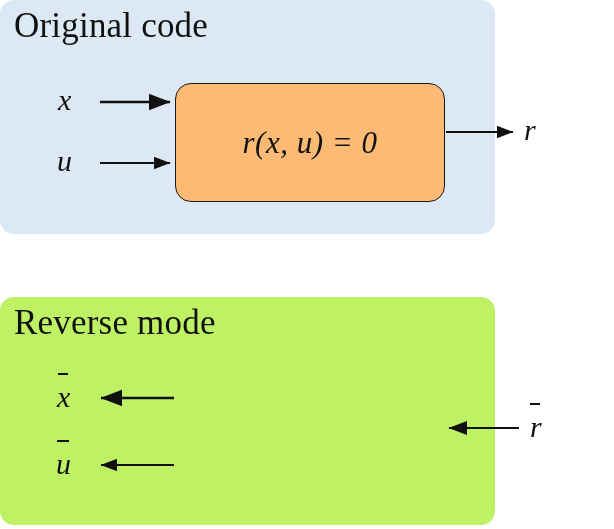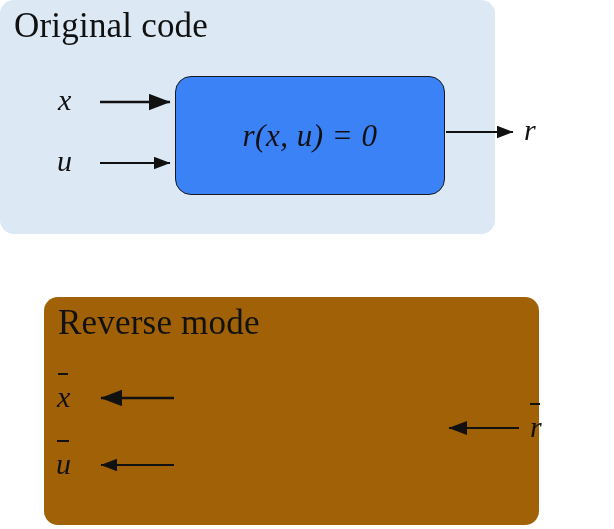--- a/index.html
+++ b/index.html
@@ -25,22 +25,21 @@
 
   #panel-original {
     top: 0;
     height: 234px;
     background: #dce9f5;
   }
 
   #panel-reverse {
     top: 297px;
     height: 228px;
-    background: #a16207;
-    margin-left: 44px;
+    background: #bef264;
   }
 
   .panel-title {
     position: absolute;
     left: 14px;
     top: 8px;
     font-size: 35px;
     line-height: 1.05;
     color: #111111;
     font-family: "Liberation Serif", "DejaVu Serif", serif;
@@ -55,24 +54,24 @@
     border: 1.8px solid #1a1a1a;
     border-radius: 16px;
     box-sizing: border-box;
     display: flex;
     align-items: center;
     justify-content: center;
   }
 
   #box-residual {
     left: 175px;
-    top: 76px;
+    top: 83px;
     width: 270px;
     height: 119px;
-    background: #3b82f6;
+    background: #fdba74;
   }
 
   .formula {
     font-family: "Liberation Serif", "DejaVu Serif", serif;
     font-style: italic;
     font-size: 31px;
     color: #111111;
     letter-spacing: 0.5px;
     white-space: nowrap;
   }

